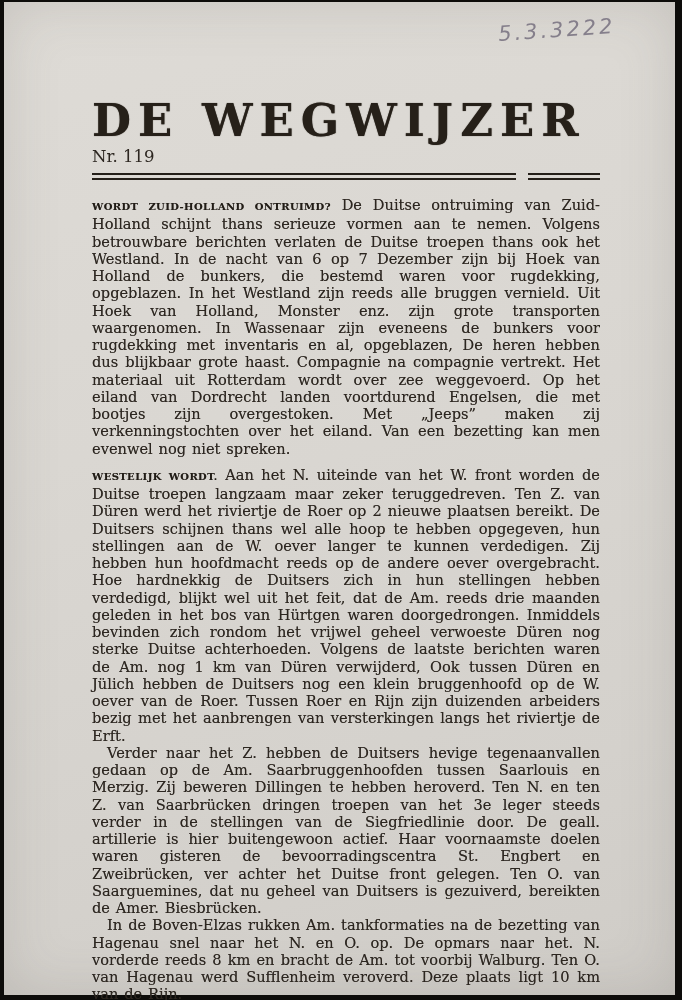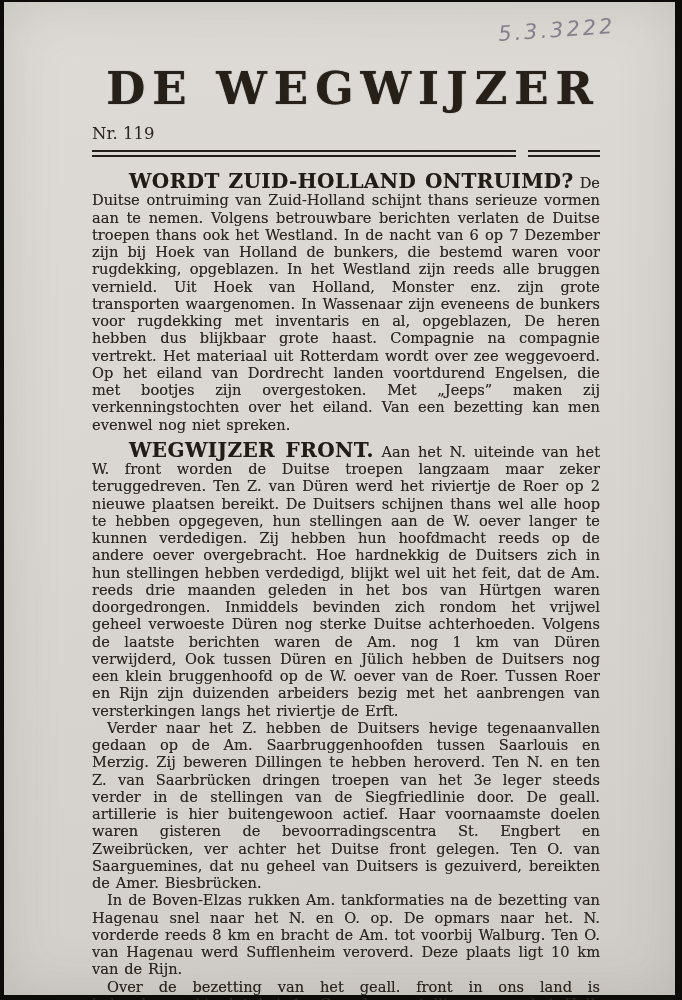--- a/index.html
+++ b/index.html
@@ -24,33 +24,33 @@
     font-size: 21px;
     letter-spacing: 3px;
     color: #857f8b;
     transform: rotate(-4deg);
     white-space: nowrap;
   }
   .inner {
     padding: 60px 75px 0 88px;
   }
   .masthead-title {
-    text-align: right;
+    text-align: left;
     font-size: 45px;
     font-weight: bold;
     letter-spacing: 7px;
     color: #262019;
     text-shadow: 0 0 1px rgba(38, 32, 25, 0.8);
     white-space: nowrap;
+    margin-top: 32px;
   }
   .issue-row {
     display: flex;
     justify-content: space-between;
     align-items: baseline;
-    margin-top: 9px;
     font-size: 16.5px;
     color: #2c2620;
   }
   .issue-date { letter-spacing: 1.5px; font-weight: 500; }
   .rule {
     display: flex;
     gap: 12px;
     margin-top: 7px;
   }
   .rule .seg {
@@ -65,24 +65,23 @@
     font-size: 14.6px;
     line-height: 17.25px;
     text-align: justify;
     color: #2c2620;
     word-spacing: 1.2px;
     text-shadow: 0 0 0.6px rgba(44, 38, 32, 0.55);
   }
   .content p { margin: 0; }
   .art-head {
     font-weight: bold;
-    font-size: 20px;
+    font-size: 10px;
     letter-spacing: 0.4px;
     color: #211c16;
-    margin-left: 37px;
   }
   .art-2 { margin-top: 9px; }
   .indent { text-indent: 15px; }
 </style>
 </head>
 <body>
 
 <div class="paper">
 
   <div class="annotation">5.3.3222</div>
@@ -104,21 +103,21 @@
 
       <article>
         <p>
           <strong class="art-head">WORDT ZUID-HOLLAND ONTRUIMD?</strong>
           <span>De Duitse ontruiming van Zuid-Holland schijnt thans serieuze vormen aan te nemen. Volgens betrouwbare berichten verlaten de Duitse troepen thans ook het Westland. In de nacht van 6 op 7 Dezember zijn bij Hoek van Holland de bunkers, die bestemd waren voor rugdekking, opgeblazen. In het Westland zijn reeds alle bruggen vernield. Uit Hoek van Holland, Monster enz. zijn grote transporten waargenomen. In Wassenaar zijn eveneens de bunkers voor rugdekking met inventaris en al, opgeblazen, De heren hebben dus blijkbaar grote haast. Compagnie na compagnie vertrekt. Het materiaal uit Rotterdam wordt over zee weggevoerd. Op het eiland van Dordrecht landen voortdurend Engelsen, die met bootjes zijn overgestoken. Met „Jeeps” maken zij verkenningstochten over het eiland. Van een bezetting kan men evenwel nog niet spreken.</span>
         </p>
       </article>
 
       <article class="art-2">
         <p>
-          <strong class="art-head">WEGWIJZER FRONT.</strong>
+          <strong class="art-head">WESTELIJK WORDT.</strong>
           <span>Aan het N. uiteinde van het W. front worden de Duitse troepen langzaam maar zeker teruggedreven. Ten Z. van Düren werd het riviertje de Roer op 2 nieuwe plaatsen bereikt. De Duitsers schijnen thans wel alle hoop te hebben opgegeven, hun stellingen aan de W. oever langer te kunnen verdedigen. Zij hebben hun hoofdmacht reeds op de andere oever overgebracht. Hoe hardnekkig de Duitsers zich in hun stellingen hebben verdedigd, blijkt wel uit het feit, dat de Am. reeds drie maanden geleden in het bos van Hürtgen waren doorgedrongen. Inmiddels bevinden zich rondom het vrijwel geheel verwoeste Düren nog sterke Duitse achterhoeden. Volgens de laatste berichten waren de Am. nog 1 km van Düren verwijderd, Ook tussen Düren en Jülich hebben de Duitsers nog een klein bruggenhoofd op de W. oever van de Roer. Tussen Roer en Rijn zijn duizenden arbeiders bezig met het aanbrengen van versterkingen langs het riviertje de Erft.</span>
         </p>
         <p class="indent">Verder naar het Z. hebben de Duitsers hevige tegenaanvallen gedaan op de Am. Saarbruggenhoofden tussen Saarlouis en Merzig. Zij beweren Dillingen te hebben heroverd. Ten N. en ten Z. van Saarbrücken dringen troepen van het 3e leger steeds verder in de stellingen van de Siegfriedlinie door. De geall. artillerie is hier buitengewoon actief. Haar voornaamste doelen waren gisteren de bevoorradingscentra St. Engbert en Zweibrücken, ver achter het Duitse front gelegen. Ten O. van Saarguemines, dat nu geheel van Duitsers is gezuiverd, bereikten de Amer. Biesbrücken.</p>
         <p class="indent">In de Boven-Elzas rukken Am. tankformaties na de bezetting van Hagenau snel naar het N. en O. op. De opmars naar het. N. vorderde reeds 8 km en bracht de Am. tot voorbij Walburg. Ten O. van Hagenau werd Sufflenheim veroverd. Deze plaats ligt 10 km van de Rijn.</p>
         <p class="indent">Over de bezetting van het geall. front in ons land is bekendgemaakt, dat het 1e Can. leger stellingen aan het Holl. Diep, de Bergse Maas en in de Betuwe bezet houdt, terwijl het Britse 2e leger zich heeft ingegraven langs de Maas van de Mookerhei tot aan de Geleen, en van hieruit tot aan de sector van het 9e Am. leger. Het was het 1e Can. leger, dat het meest te lijden heeft gehad van de overstromingen in het gebied van Arnhem en er in geslaagd is de Duitse tegenaanvallen in deze sector af te slaan. Nu de voorraden de haven van Antwerpen binnenstromen, kan men aannemen, dat nieuwe aanvallen van beide legers niet lang op zich zullen laten wachten.</p>
       </article>
 
     </main>
   </div>
 </div>

